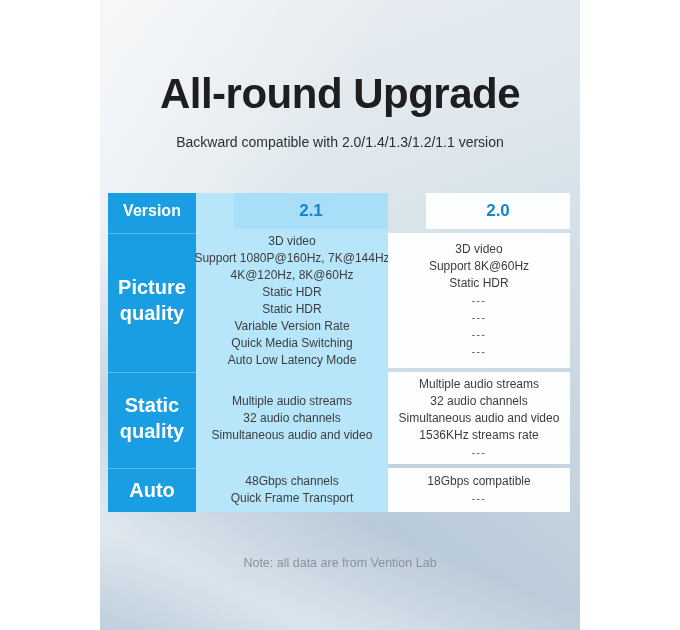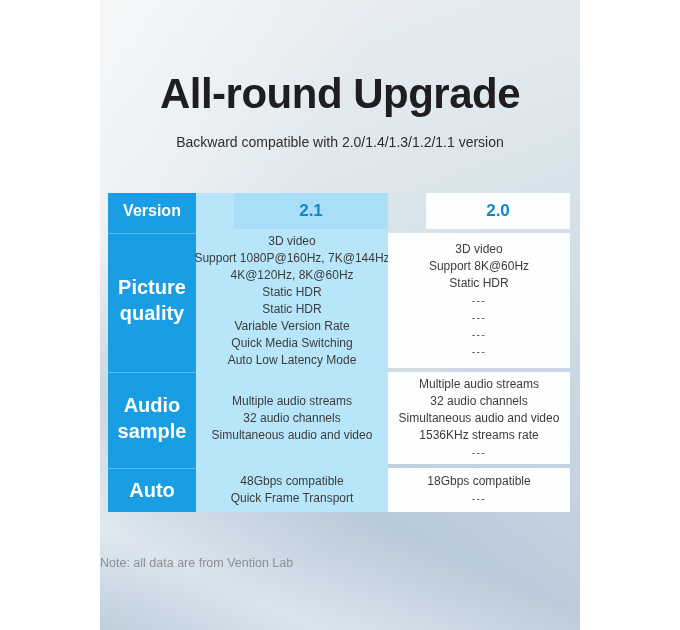--- a/index.html
+++ b/index.html
@@ -76,21 +76,21 @@
     color: #3c3c3c; white-space: nowrap;
   }
   .dash-line {
     font-size: 10px; line-height: 17px;
     letter-spacing: 1.5px; color: #4e4e4e;
   }
 
   .note {
     position: absolute; left: 0; width: 480px;
     top: 556px; margin: 0;
-    text-align: left;
+    text-align: center;
     font-size: 12.5px; color: #8b9196;
   }
 </style>
 </head>
 <body>
 
 <div class="page">
   <div class="card">
 
     <h1 class="title">All-round Upgrade</h1>
@@ -120,37 +120,37 @@
         <div class="cell content c20">
             <div class="cell-line">3D video</div>
             <div class="cell-line">Support 8K@60Hz</div>
             <div class="cell-line">Static HDR</div>
             <div class="cell-line dash-line">---</div>
             <div class="cell-line dash-line">---</div>
             <div class="cell-line dash-line">---</div>
             <div class="cell-line dash-line">---</div>
           </div>
 
-        <div class="cell label sep">Audio sample</div>
+        <div class="cell label sep">Static quality</div>
         <div class="cell content">
             <div class="cell-line">Multiple audio streams</div>
             <div class="cell-line">32 audio channels</div>
             <div class="cell-line">Simultaneous audio and video</div>
           </div>
         <div class="cell content c20">
             <div class="cell-line">Multiple audio streams</div>
             <div class="cell-line">32 audio channels</div>
             <div class="cell-line">Simultaneous audio and video</div>
             <div class="cell-line">1536KHz streams rate</div>
             <div class="cell-line dash-line">---</div>
           </div>
 
         <div class="cell label sep">Auto</div>
         <div class="cell content">
-            <div class="cell-line">48Gbps compatible</div>
+            <div class="cell-line">48Gbps channels</div>
             <div class="cell-line">Quick Frame Transport</div>
           </div>
         <div class="cell content c20">
             <div class="cell-line">18Gbps compatible</div>
             <div class="cell-line dash-line">---</div>
           </div>
       </div>
     </div>
 
     <p class="note">Note: all data are from Vention Lab</p>

